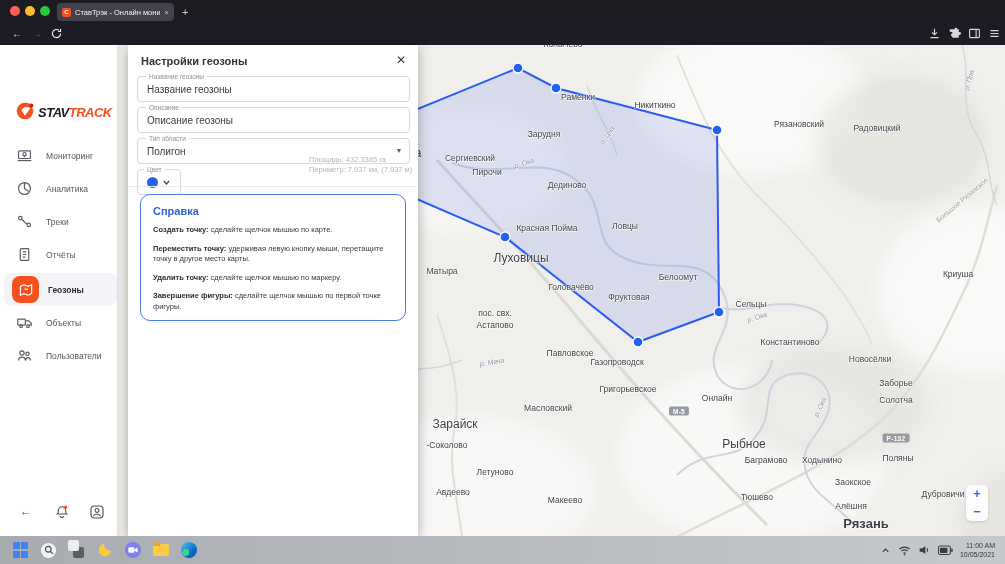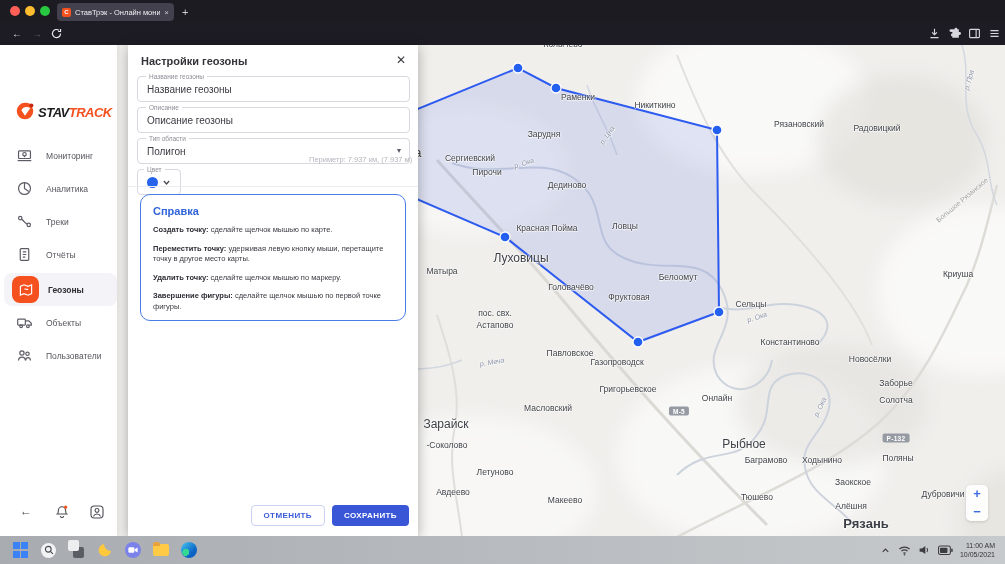--- a/index.html
+++ b/index.html
@@ -232,21 +232,21 @@
         <span class="mlabel" style="left: 453px; top: 308px;">Павловское</span>
         <span class="mlabel" style="left: 500px; top: 317px;">Газопроводск</span>
         <span class="mlabel water" style="left: 375px; top: 317px; transform: translate(-50%, -50%) rotate(-10deg);">р. Меча</span>
         <span class="mlabel" style="left: 753px; top: 314px;">Новосёлки</span>
         <span class="mlabel" style="left: 511px; top: 344px;">Григорьевское</span>
         <span class="mlabel" style="left: 600px; top: 353px;">Онлайн</span>
         <span class="mlabel" style="left: 779px; top: 338px;">Заборье</span>
         <span class="mlabel" style="left: 779px; top: 355px;">Солотча</span>
         <span class="mlabel water" style="left: 703px; top: 362px; transform: translate(-50%, -50%) rotate(-65deg);">р. Ока</span>
         <span class="mlabel" style="left: 431px; top: 363px;">Масловский</span>
-        <span class="mlabel" style="left: 329px; top: 379px; font-size: 12px;">Зарайск</span>
+        <span class="mlabel" style="left: 338px; top: 379px; font-size: 12px;">Зарайск</span>
         <span class="mlabel" style="left: 627px; top: 399px; font-size: 12px;">Рыбное</span>
         <span class="mlabel" style="left: 330px; top: 400px;">-Соколово</span>
         <span class="mlabel" style="left: 649px; top: 415px;">Баграмово</span>
         <span class="mlabel" style="left: 705px; top: 415px;">Ходынино</span>
         <span class="mlabel" style="left: 781px; top: 413px;">Поляны</span>
         <span class="mlabel" style="left: 378px; top: 427px;">Летуново</span>
         <span class="mlabel" style="left: 736px; top: 437px;">Заокское</span>
         <span class="mlabel" style="left: 336px; top: 447px;">Авдеево</span>
         <span class="mlabel" style="left: 640px; top: 452px;">Тюшево</span>
         <span class="mlabel" style="left: 448px; top: 455px;">Макеево</span>
@@ -368,36 +368,33 @@
       <span class="caret">▾</span>
     </div>
     <div class="colorfield" style="top:108px;top:109px;top:108px;top:108px;top:108px;top:108px;top:108px;top:108px;top:108px;top:108px;top:108px;top:108px;top:108px;top:108px;top:108px;top:108px;top:108px;top:108px;top:108px;top:108px;top:108px;top:108px;top:108px;top:108px;top:108px;top:108px;top:108px;top:108px;top:108px;top:108px;top:108px;top:108px;top:108px;top:108px;top:108px;top:108px;top:108px;top:108px;top:108px;top:108px;top:108px;top:108px;top:108px;top:108px;top:108px;top:108px;top:108px;top:108px;top:108px;top:108px;top:108px;top:108px;top:108px;top:108px;top:108px;top:108px;top:108px;top:108px;top:108px;top:108px;top:108px;top:108px;top:108px;top:108px;top:108px;top:108px;top:108px;top:108px;top:108px;top:108px;top:108px;top:108px;top:108px;top:108px;top:108px;top:108px;top:108px;top:108px;top:108px;top:108px;top:108px;top:108px;top:108px;top:108px;top:108px;top:108px;top:108px;top:108px;top:108px;top:108px;top:108px;top:108px;top:108px;top:108px;top:108px;top:108px;top:108px;top:108px;top:108px;top:108px;top:124px">
       <span class="flabel">Цвет</span>
       <span class="swatch" style="background: rgb(37, 99, 235);"></span>
       <svg width="9" height="9" viewBox="0 0 12 12" fill="none" stroke="#44444c" stroke-width="1.6">
           <path d="M2.5 4l3.5 4 3.5-4"></path>
         </svg>
     </div>
     <div class="stats" style="top:110px">
+      <div>Площадь: 432.3385 га</div>
       <div>Периметр: 7.937 км, (7.937 м)</div>
     </div>
     <div class="pdivider" style="top:141px"></div>
 
     <div class="helpbox" style="top:149px">
       <h4>Справка</h4>
       <p><b>Создать точку:</b><span> сделайте щелчок мышью по карте.</span></p>
       <p><b>Переместить точку:</b><span> удерживая левую кнопку мыши, перетащите точку в другое место карты.</span></p>
       <p><b>Удалить точку:</b><span> сделайте щелчок мышью по маркеру.</span></p>
       <p style="margin-bottom:0"><b>Завершение фигуры:</b><span> сделайте щелчок мышью по первой точке фигуры.</span></p>
     </div>
 
-    <div class="btnrow">
-      <div class="btn btn-cancel">ОТМЕНИТЬ</div>
-      <div class="btn btn-save">СОХРАНИТЬ</div>
-    </div>
   </section>
 
   <div class="taskbar">
     <div class="tb-left">
       <span class="tb-slot">
           <span class="win-grid">
             <i></i>
             <i></i>
             <i></i>
             <i></i>

